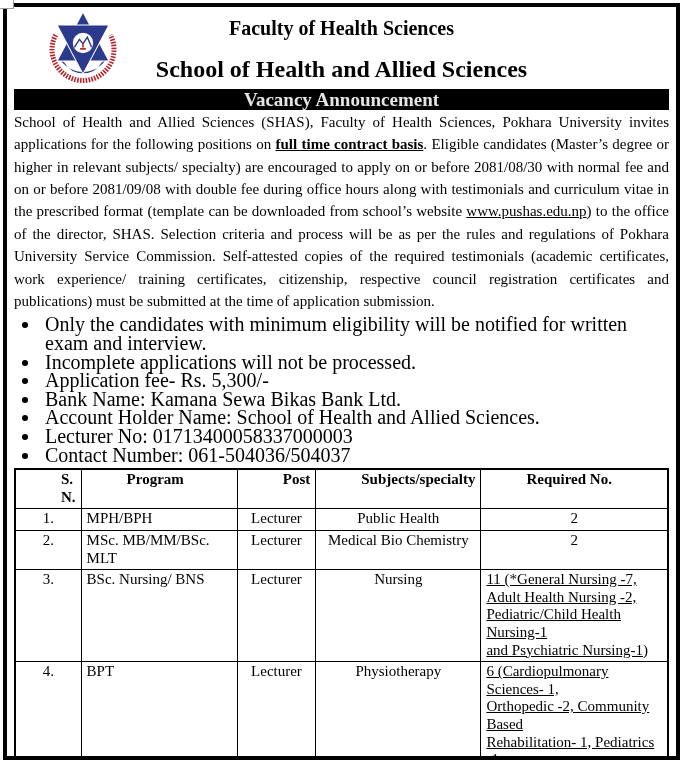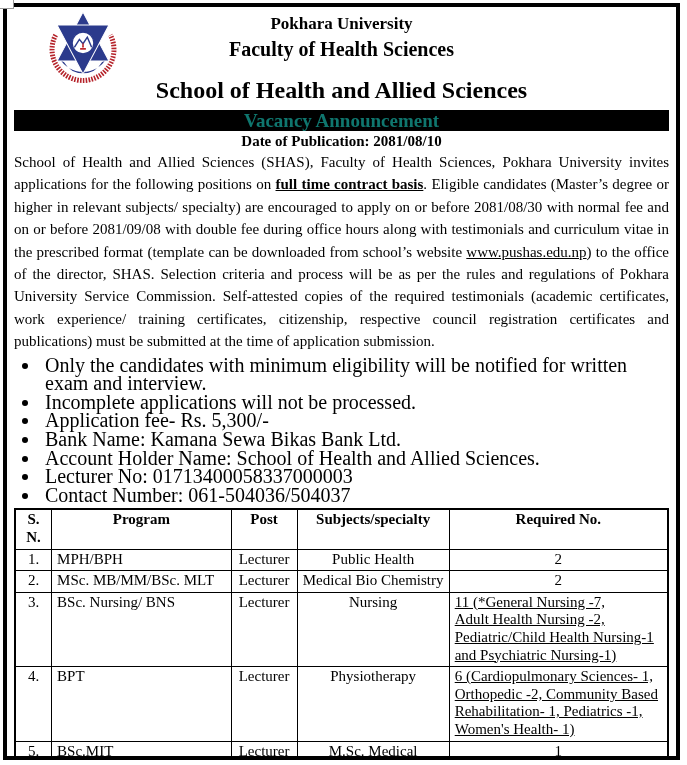--- a/index.html
+++ b/index.html
@@ -24,21 +24,21 @@
     position:absolute;left:0;top:0;width:13px;height:8px;
     background:#fff;border-right:1px solid #9a9a9a;border-bottom:1px solid #9a9a9a;
     z-index:5;
   }
   .header{position:relative;text-align:center;padding-top:4px;}
   .logo{position:absolute;left:34px;top:0;width:72px;height:78px;}
   .uni-line{font-weight:bold;font-size:17px;line-height:1.25;}
   .fac-line{font-weight:bold;font-size:20px;line-height:1.25;margin-top:3px;}
   .sch-line{font-weight:bold;font-size:24px;line-height:1.2;margin-top:14px;}
   .banner{
-    background:#000;color:#0f766e;
+    background:#000;color:#e5e5e5;
     font-weight:bold;font-size:19px;
     text-align:center;line-height:21px;height:21px;
     margin:5px 1px 0 1px;
   }
   .pubdate{text-align:center;font-weight:bold;font-size:15px;margin-top:2px;line-height:17px;}
   .intro{
     font-size:15px;line-height:22.4px;text-align:justify;
     margin:1px 1px 0 1px;
   }
   .intro .emph{font-weight:bold;text-decoration:underline;}
@@ -53,21 +53,21 @@
     margin:4px 1px 0 1px;
     border-collapse:collapse;
     border:2px solid #000;
     font-size:15px;line-height:17.6px;
   }
   table.vac th,table.vac td{
     border:1px solid #000;
     padding:1px 5px 2px 5px;
     vertical-align:top;
   }
-  table.vac th{font-weight:bold;text-align:center;}
+  table.vac th{font-weight:bold;text-align:left;padding-left:45px;}
   td.c{text-align:center;}
   td.l{text-align:left;}
   td.pre{white-space:pre-line;text-decoration:underline;}
   col.sn{width:5.6%;}col.prog{width:27.5%;}col.post{width:10.1%;}col.subj{width:23.3%;}col.req{width:33.5%;}
 </style>
 </head>
 <body>
 
 <div class="page">
   <div class="corner-notch"></div>
@@ -81,27 +81,25 @@
         <path d="M 17 66 A 38 38 0 0 0 83 66 L 76 72 A 30 30 0 0 1 24 72 Z" fill="#2b3a8c"></path>
 
         <polygon points="50,2 86,70 14,70" fill="#2b3a8c" stroke="#ffffff" stroke-width="1.4"></polygon>
         <polygon points="50,88 14,20 86,20" fill="#2b3a8c" stroke="#ffffff" stroke-width="1.4"></polygon>
 
         <circle cx="50" cy="45" r="15" fill="#ffffff" stroke="#2b3a8c" stroke-width="1.6"></circle>
         <polyline points="38,51 45,40 50,46 56,37 62,51" fill="none" stroke="#2b3a8c" stroke-width="2"></polyline>
         <path d="M 49 47 q 1 -5 2 0 q 1 4 -1 5 q -2 -1 -1 -5 Z" fill="#c0272d"></path>
         <rect x="46" y="52" width="8" height="2.4" fill="#c0272d"></rect>
       </svg>
-      <div class="uni-line">Pokhara University</div>
       <div class="fac-line">Faculty of Health Sciences</div>
       <div class="sch-line">School of Health and Allied Sciences</div>
     </div>
 
     <div class="banner">Vacancy Announcement</div>
-    <div class="pubdate">Date of Publication: 2081/08/10</div>
 
     <div class="intro"><span>School of Health and Allied Sciences (SHAS), Faculty of Health Sciences, Pokhara University invites applications for the following positions on </span><span class="emph">full time contract basis</span><span>. Eligible candidates (Master’s degree or higher in relevant subjects/ specialty) are encouraged to apply on or before 2081/08/30 with normal fee and on or before 2081/09/08 with double fee during office hours along with testimonials and curriculum vitae in the prescribed format (template can be downloaded from school’s website </span><span class="site">www.pushas.edu.np</span><span>) to the office of the director, SHAS. Selection criteria and process will be as per the rules and regulations of Pokhara University Service Commission. Self-attested copies of the required testimonials (academic certificates, work experience/ training certificates, citizenship, respective council registration certificates and publications) must be submitted at the time of application submission.</span></div>
 
     <ul class="info">
       <li>Only the candidates with minimum eligibility will be notified for written exam and interview.</li>
       <li>Incomplete applications will not be processed.</li>
       <li>Application fee- Rs. 5,300/-</li>
       <li>Bank Name: Kamana Sewa Bikas Bank Ltd.</li>
       <li>Account Holder Name: School of Health and Allied Sciences.</li>
       <li>Lecturer No: 01713400058337000003</li>

